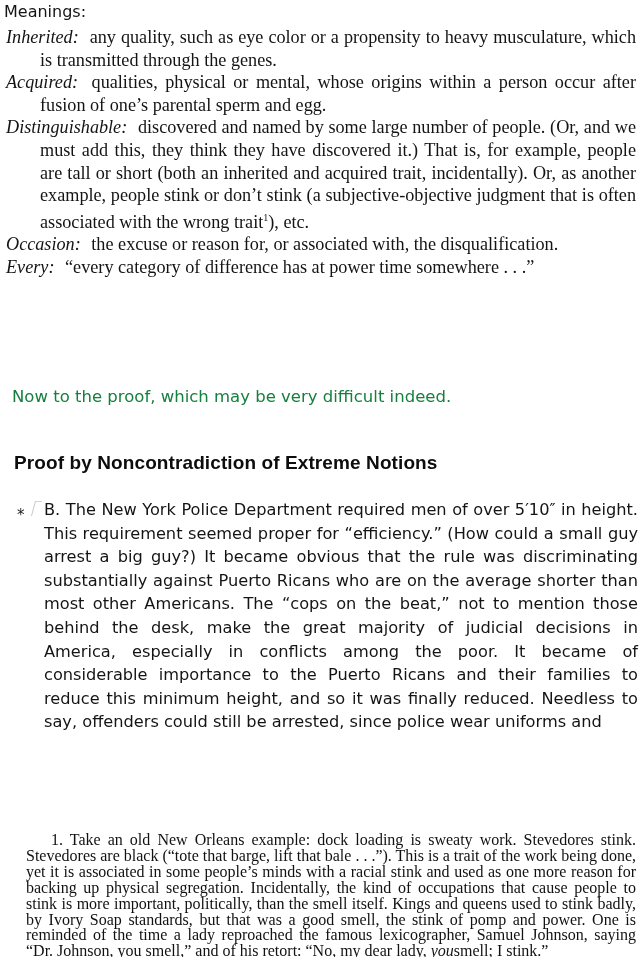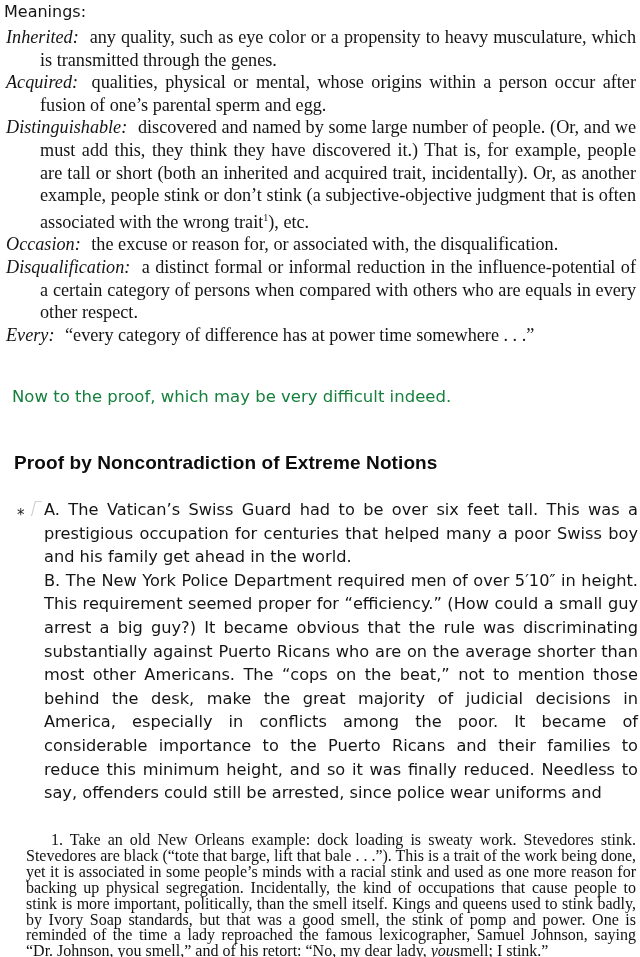--- a/index.html
+++ b/index.html
@@ -79,38 +79,33 @@
     </p>
     <p class="def d3">
       <span class="term">Distinguishable:</span>
       <span>discovered and named by some large number of people. (Or, and we must add this, they think they have discovered it.) That is, for example, people are tall or short (both an inherited and acquired trait, incidentally). Or, as another example, people stink or don’t stink (a subjective-objective judgment that is often associated with the wrong trait</span><sup style="font-size:10px;">1</sup><span>), etc.</span>
     </p>
     <p class="def occ">
       <span class="term">Occasion:</span>
       <span>the excuse or reason for, or associated with, the disqualification.</span>
     </p>
     <p class="def">
-      <span class="term">Disqualification:</span>
-      <span>a distinct formal or informal reduction in the influence-potential of a certain category of persons when compared with others who are equals in every other respect.</span>
-    </p>
-    <p class="def">
       <span class="term">Every:</span>
       <span>“every category of difference has at power time somewhere . . .”</span>
     </p>
   </div>
 
   <div class="now-line">Now to the proof, which may be very difficult indeed.</div>
 
   <div class="section-heading">Proof by Noncontradiction of Extreme Notions</div>
 
   <div class="item-marker">*</div>
   <div class="item-mark-faint"></div>
 
   <div class="item-body">
-    <p>A. The Vatican’s Swiss Guard had to be over six feet tall. This was a prestigious occupation for centuries that helped many a poor Swiss boy and his family get ahead in the world.</p>
     <p>B. The New York Police Department required men of over 5′10″ in height. This requirement seemed proper for “efficiency.” (How could a small guy arrest a big guy?) It became obvious that the rule was discriminating substantially against Puerto Ricans who are on the average shorter than most other Americans. The “cops on the beat,” not to mention those behind the desk, make the great majority of judicial decisions in America, especially in conflicts among the poor. It became of considerable importance to the Puerto Ricans and their families to reduce this minimum height, and so it was finally reduced. Needless to say, offenders could still be arrested, since police wear uniforms and</p>
   </div>
 
   <div class="footnote">
     <p>
       <span>1.</span>
       <span>Take an old New Orleans example: dock loading is sweaty work. Stevedores stink. Stevedores are black (“tote that barge, lift that bale . . .”). This is a trait of the work being done, yet it is associated in some people’s minds with a racial stink and used as one more reason for backing up physical segregation. Incidentally, the kind of occupations that cause people to stink is more important, politically, than the smell itself. Kings and queens used to stink badly, by Ivory Soap standards, but that was a good smell, the stink of pomp and power. One is reminded of the time a lady reproached the famous lexicographer, Samuel Johnson, saying “Dr. Johnson, you smell,” and of his retort: “No, my dear lady,</span>
       <em>you</em><span>smell; I stink.”</span>
     </p>
   </div>

